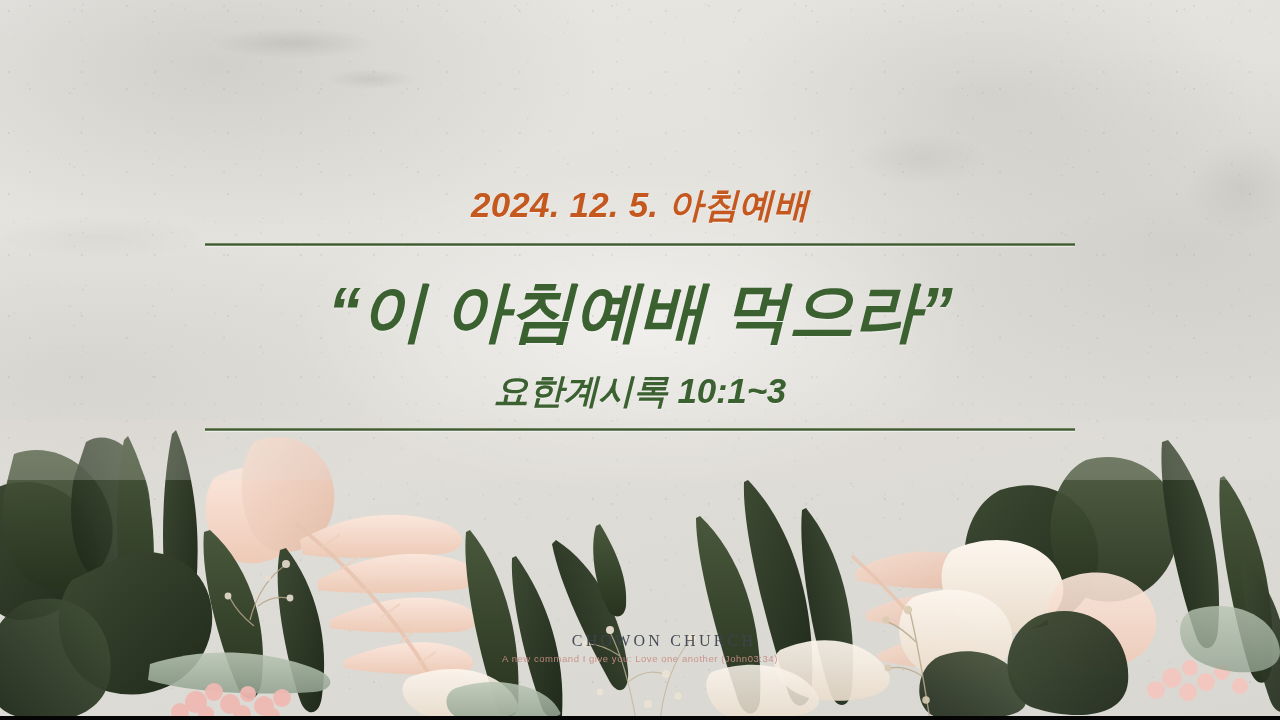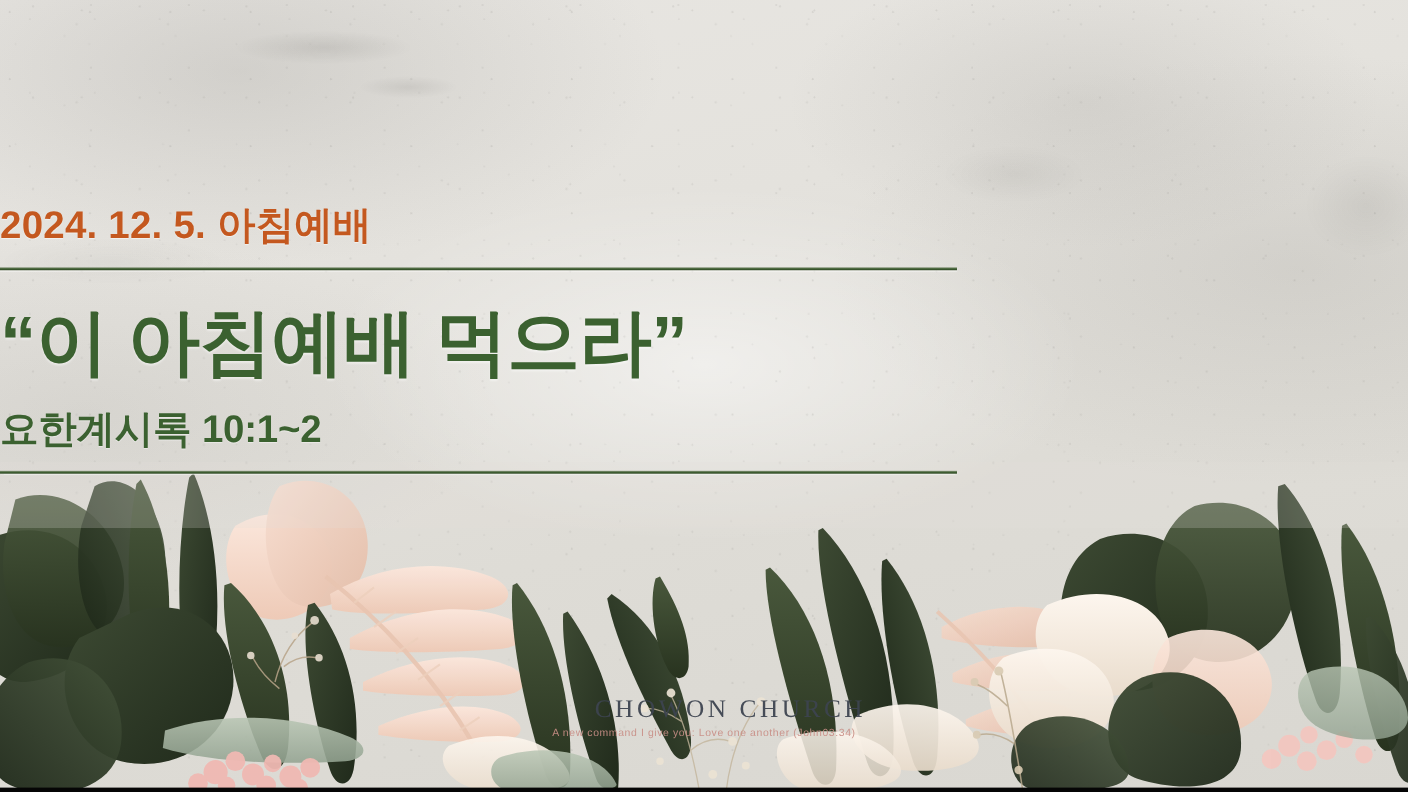--- a/index.html
+++ b/index.html
@@ -54,22 +54,23 @@
       radial-gradient(ellipse 11% 4% at 8% 33%, rgba(96,94,90,.16), transparent 74%);
   }
 
   
   .botanical { position:absolute; left:0; right:0; bottom:0; height:300px; }
   .botanical svg { display:block; width:100%; height:100%; }
 
   
   .title-block {
     position:absolute; left:0; right:0; top:186px;
-    display:flex; flex-direction:column; align-items:flex-start;
+    display:flex; flex-direction:column; align-items:center;
     z-index:6;
+    font-style:italic;
   }
 
   .service-line {
     font-size:35px; font-weight:700; letter-spacing:.2px;
     color:#c4581f;
     text-shadow:0 1px 1px rgba(255,255,255,.55);
     line-height:1.1;
   }
 
   .rule {
@@ -98,21 +99,21 @@
   }
 
   
   .watermark {
     position:absolute; left:0; right:0; top:632px;
     display:flex; flex-direction:column; align-items:center;
     z-index:7; pointer-events:none;
   }
   .wm-name {
     font-family:"Liberation Serif", serif;
-    font-size:23px; font-weight:400; letter-spacing:3.2px;
+    font-size:16px; font-weight:400; letter-spacing:3.2px;
     color:#3d4450; opacity:.94;
     white-space:nowrap;
     padding-left:48px;
   }
   .wm-tagline {
     margin-top:3px;
     font-size:9.5px; font-weight:400; letter-spacing:.55px;
     color:#c98e86; opacity:.92;
     white-space:nowrap;
   }
@@ -316,21 +317,21 @@
   </div>
 
   <div class="title-block">
 
     <div class="service-line">2024. 12. 5. 아침예배</div>
 
     <div class="rule rule-top"></div>
 
     <div class="sermon-title">“이 아침예배 먹으라”</div>
 
-    <div class="scripture">요한계시록 10:1~2</div>
+    <div class="scripture">요한계시록 10:1~3</div>
 
     <div class="rule rule-bottom"></div>
   </div>
 
   <div class="watermark">
     <div class="wm-name">CHOWON CHURCH</div>
     <div class="wm-tagline">A new command I give you: Love one another (John03:34)</div>
   </div>
 
   <div class="edge-bottom"></div>

